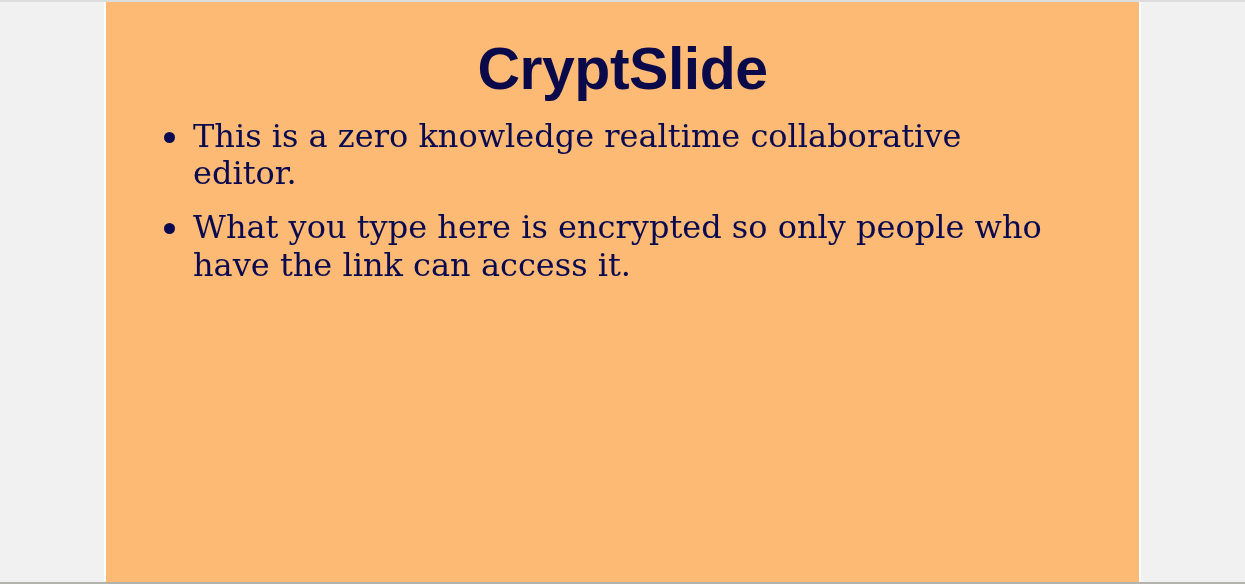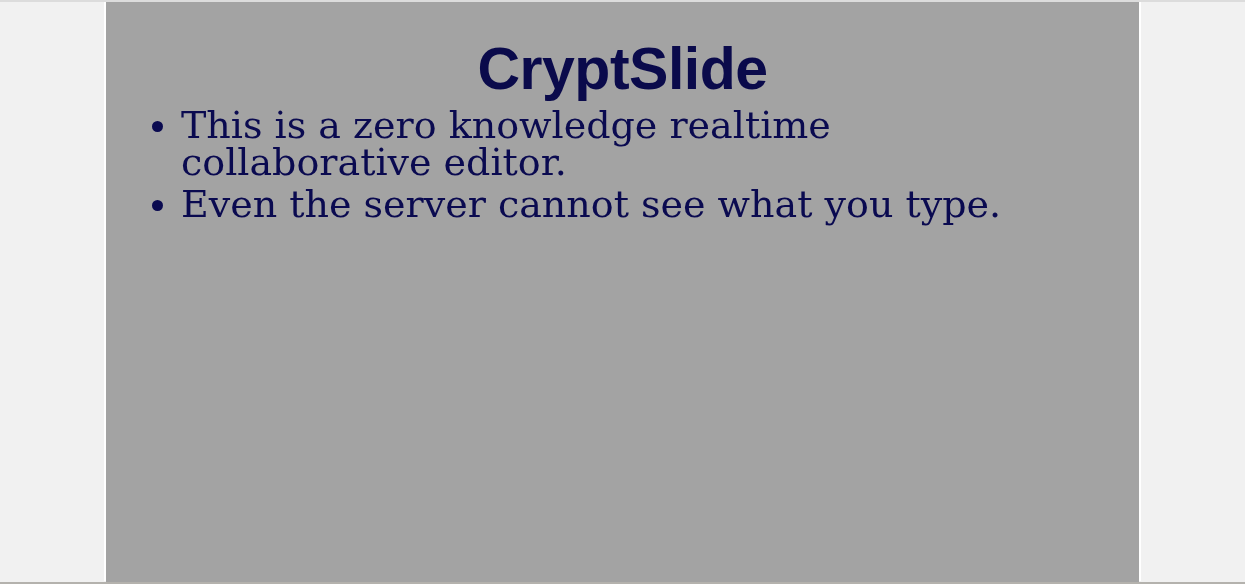--- a/index.html
+++ b/index.html
@@ -56,21 +56,21 @@
   #edge-rule-left  { left: 104px; }
   #edge-rule-right { left: 1139px; }
 
   
   #slide {
     position: absolute;
     left: 106px;
     top: 2px;
     width: 1033px;
     height: 580px;
-    background: #a3a3a3;
+    background: #fdba74;
     box-sizing: border-box;
   }
 
   #slide-title {
     margin: 0;
     padding-top: 36px;
     text-align: center;
     font-family: "Liberation Sans", "DejaVu Sans", sans-serif;
     font-weight: bold;
     font-size: 59px;
@@ -84,23 +84,23 @@
     margin: 0;
     padding: 0;
     padding-left: 42px;
     padding-right: 55px;
     margin-top: 5px;
   }
 
   #slide-bullets li {
     position: relative;
     padding-left: 29px;
-    margin: 4px;
+    margin: 16px;
     font-family: "DejaVu Serif", "Liberation Serif", serif;
-    font-size: 38px;
+    font-size: 32px;
     line-height: 37.7px;
     color: #0a0a50;
   }
 
   #slide-bullets li .bullet-dot {
     position: absolute;
     left: 0;
     top: 14px;
     width: 11px;
     height: 11px;
@@ -127,24 +127,24 @@
 
   <h1 id="slide-title">CryptSlide</h1>
 
   <ul id="slide-bullets">
 
     <li>
       <span class="bullet-dot"></span>
       <span class="bullet-text">This is a zero knowledge realtime collaborative editor.</span>
     </li>
 
-
     <li>
       <span class="bullet-dot"></span>
-      <span class="bullet-text">Even the server cannot see what you type.</span>
+      <span class="bullet-text">What you type here is encrypted so only people who have the link can access it.</span>
     </li>
+
 
 
   </ul>
 
 </div>
 
 <div id="bottom-rule"></div>
 
 </body></html>

